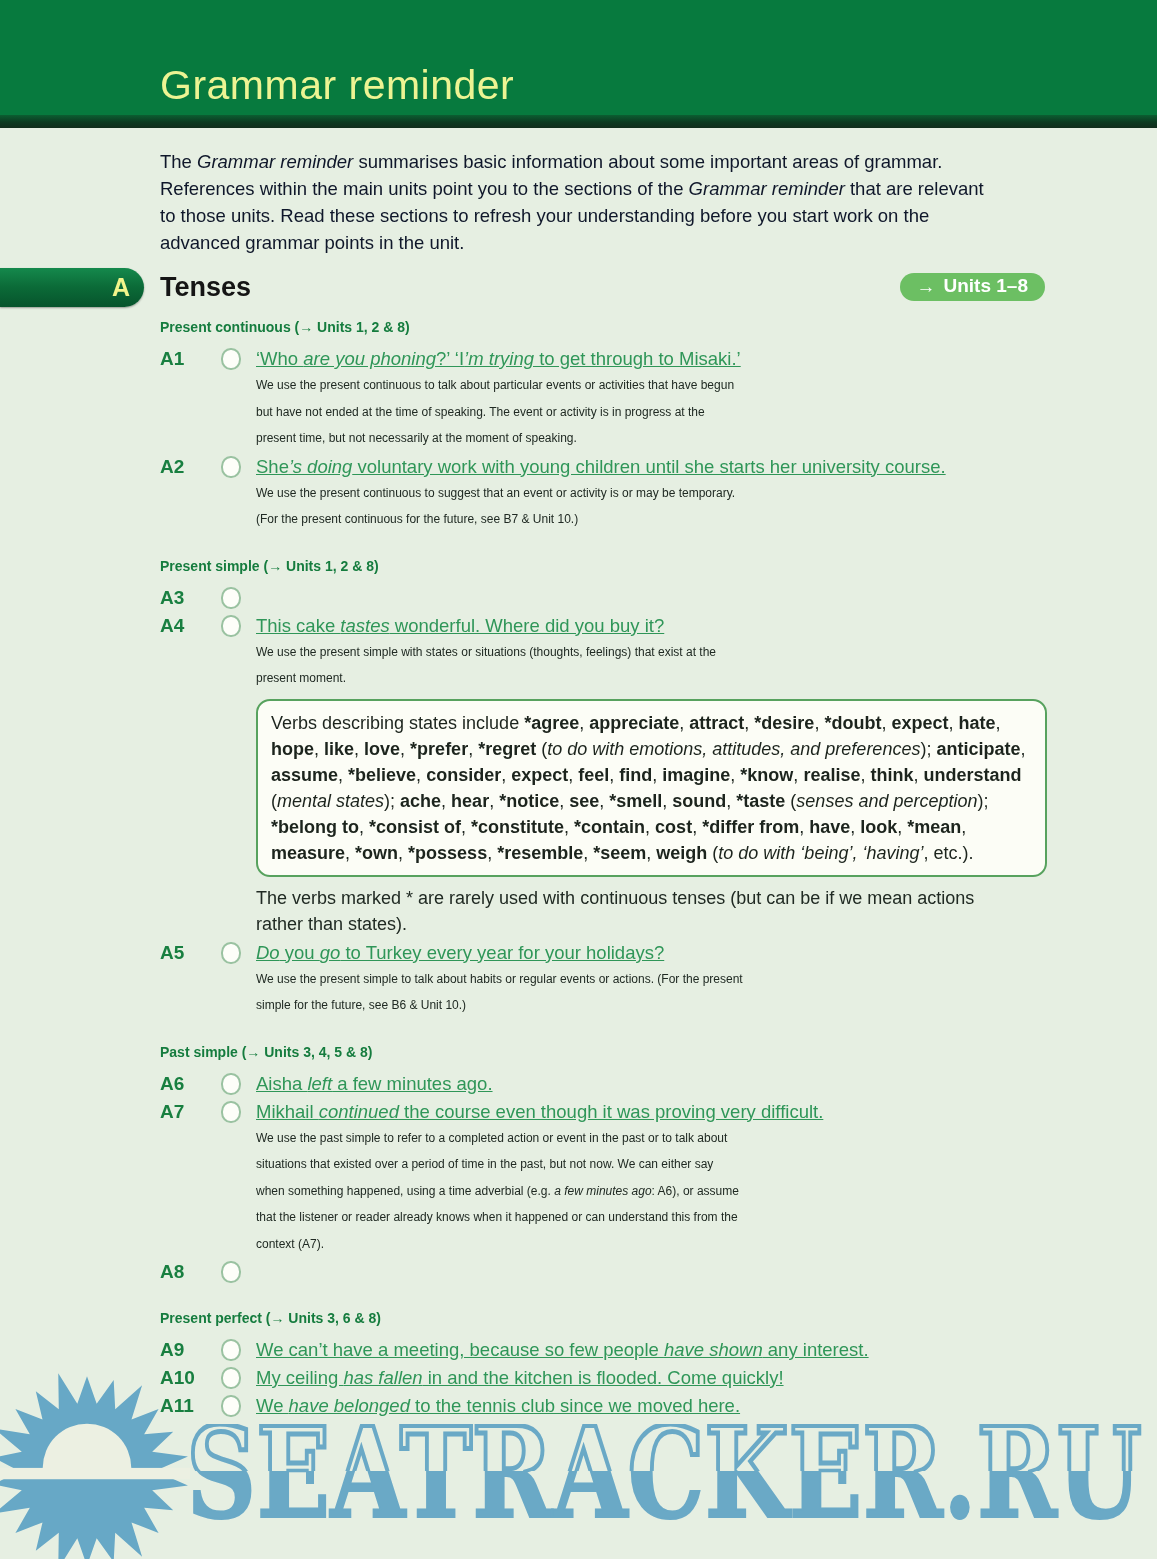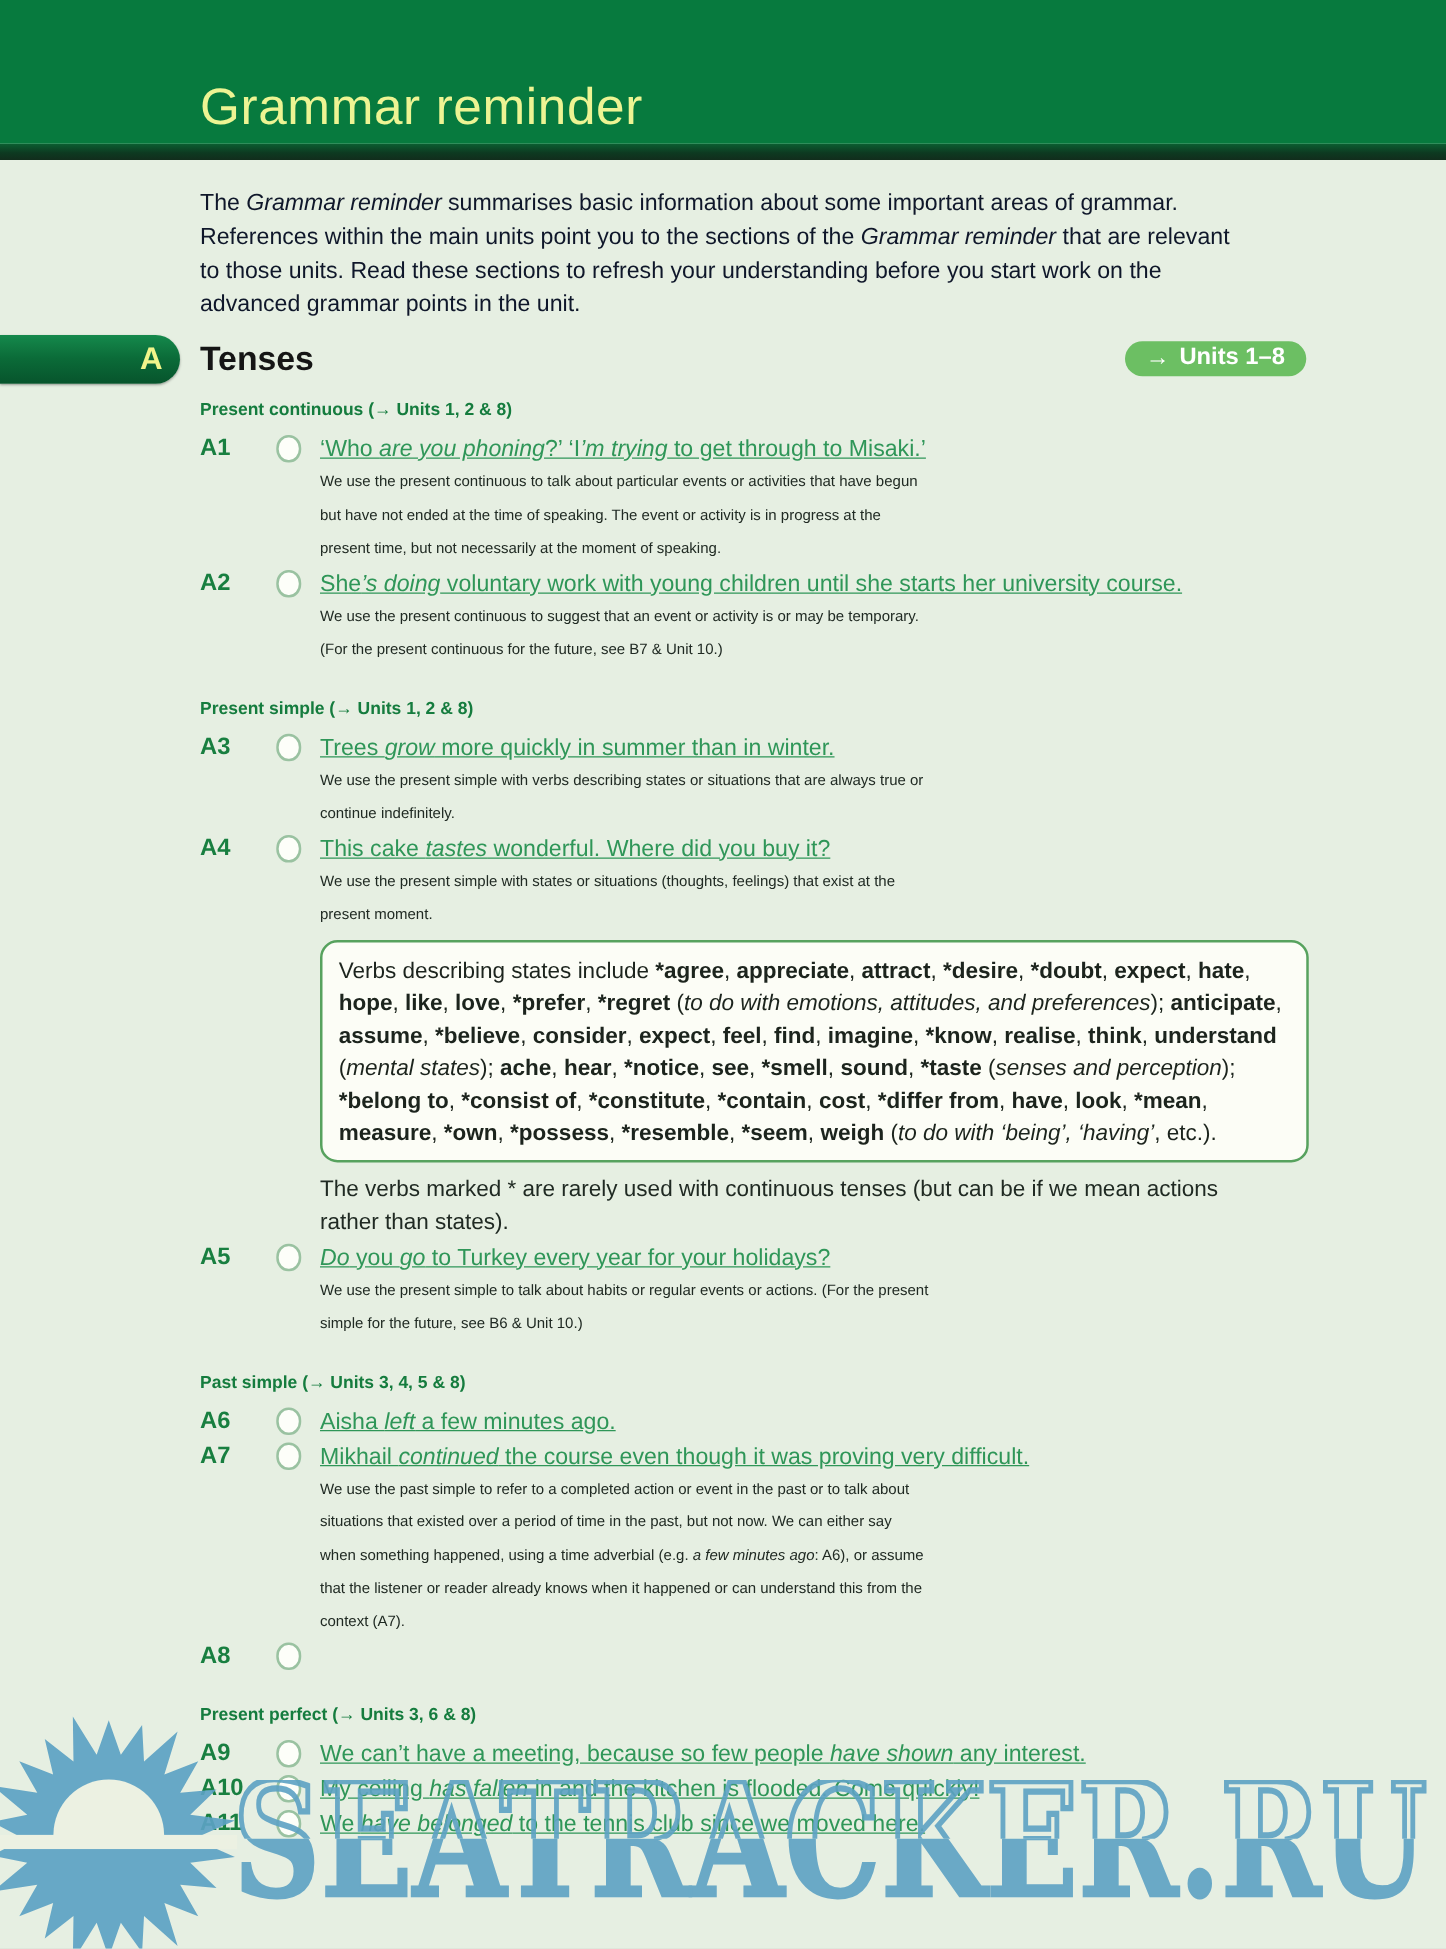--- a/index.html
+++ b/index.html
@@ -95,24 +95,20 @@
         <p class="example">She<i>’s doing</i> voluntary work with young children until she starts her university course.</p>
         <p class="expl">We use the present continuous to suggest that an event or activity is or may be temporary.<br>(For the present continuous for the future, see B7 &amp; Unit 10.)</p>
       </div>
     </div>
 
     <h3>Present simple (→ Units 1, 2 &amp; 8)</h3>
 
     <div class="item">
       <span class="ilabel">A3</span>
       <span class="icheck"></span>
-      <div class="ibody">
-        <p class="example">Trees <i>grow</i> more quickly in summer than in winter.</p>
-        <p class="expl">We use the present simple with verbs describing states or situations that are always true or<br>continue indefinitely.</p>
-      </div>
     </div>
 
     <div class="item">
       <span class="ilabel">A4</span>
       <span class="icheck"></span>
       <div class="ibody">
         <p class="example">This cake <i>tastes</i> wonderful. Where did you buy it?</p>
         <p class="expl">We use the present simple with states or situations (thoughts, feelings) that exist at the<br>present moment.</p>
       </div>
     </div>

